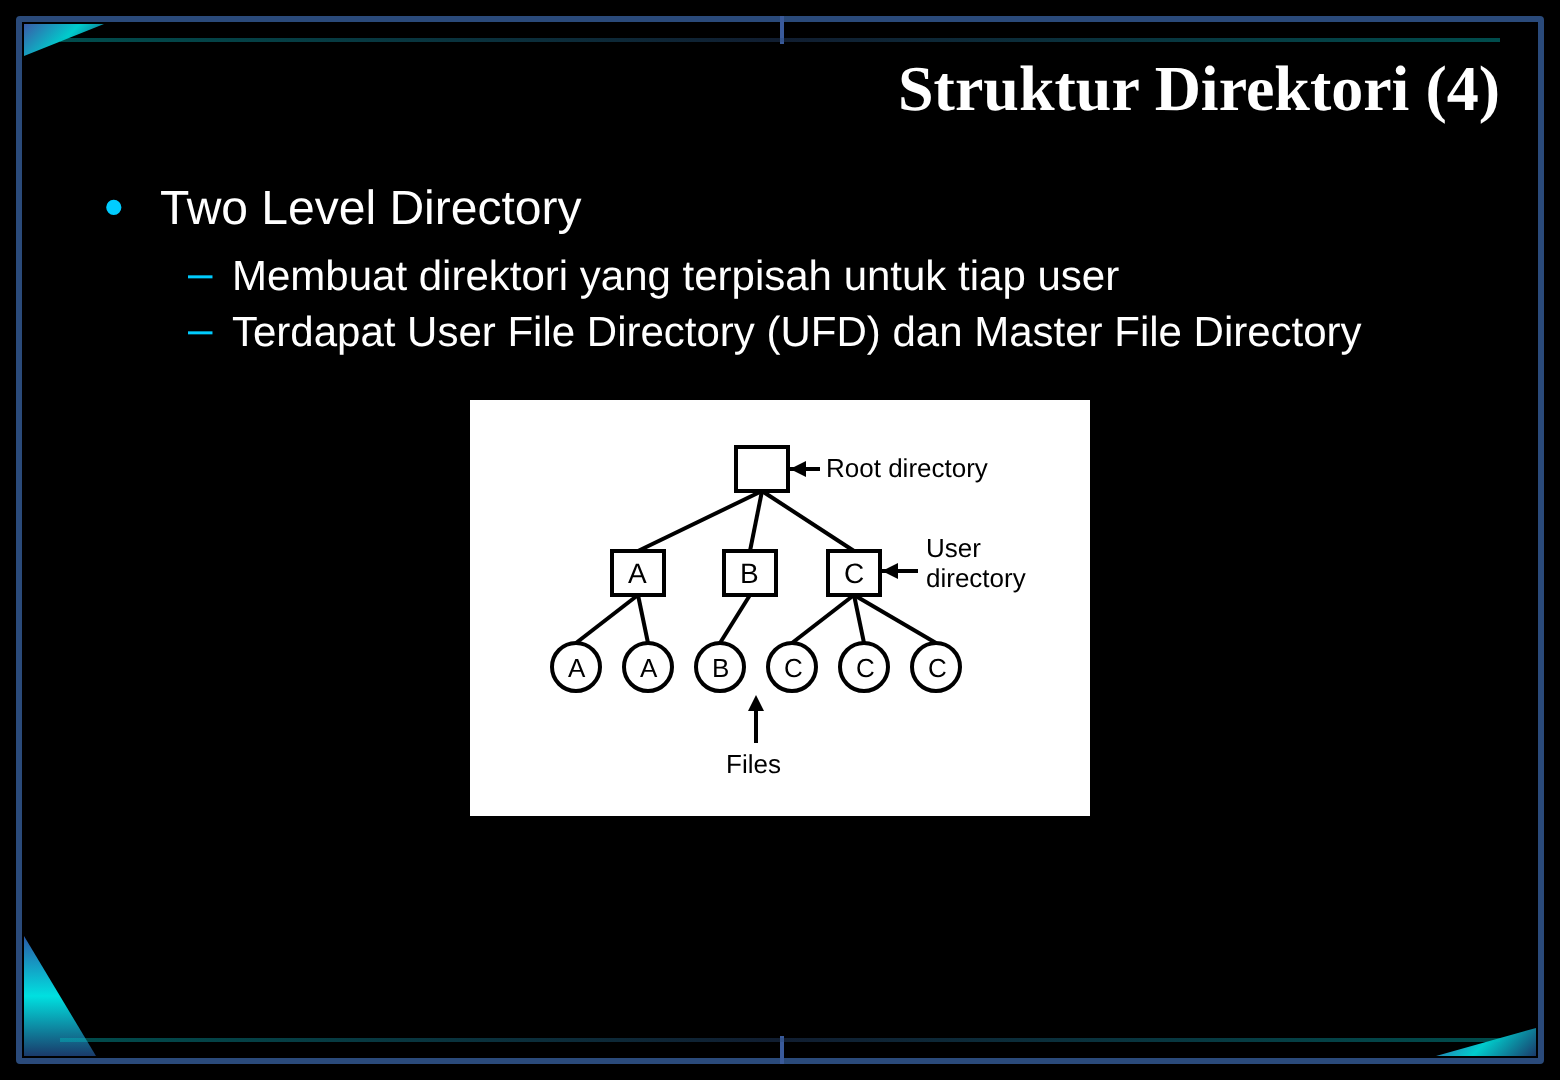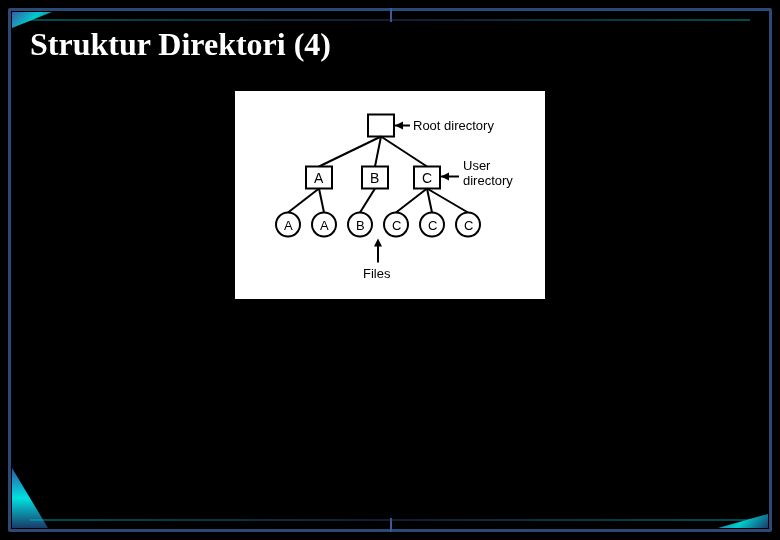--- a/index.html
+++ b/index.html
@@ -37,21 +37,21 @@
   .content {
     position: absolute;
     top: 22px;
     left: 30px;
     right: 30px;
     bottom: 30px;
     color: #fff;
   }
   h1 {
     font-family: "Times New Roman", serif;
-    text-align: left;
+    text-align: right;
     font-size: 32px;
     font-weight: bold;
     color: #fff;
     margin-top: 4px;
     margin-bottom: 28px;
   }
   ul.level1 {
     list-style: none;
     padding-left: 50px;
   }
@@ -108,20 +108,29 @@
 <div class="corner-accent bl"></div>
 <div class="corner-accent br"></div>
 <div class="mid-mark-top"></div>
 <div class="mid-mark-bot"></div>
 <div class="underline-top"></div>
 <div class="underline-bot"></div>
 
 <div class="content">
   <h1>Struktur Direktori (4)</h1>
 
+  <ul class="level1">
+    <li>
+      <span class="li-text">Two Level Directory</span>
+      <ul class="level2">
+        <li>Membuat direktori yang terpisah untuk tiap user</li>
+        <li>Terdapat User File Directory (UFD) dan Master File Directory</li>
+      </ul>
+    </li>
+  </ul>
 
   <div class="diagram-wrap">
     <div class="diagram">
       <svg viewBox="0 0 310 185">
 
         <rect x="133" y="12" width="26" height="22" fill="#fff" stroke="#000" stroke-width="2"></rect>
         <line x1="160" y1="23" x2="175" y2="23" stroke="#000" stroke-width="2"></line>
         <polygon points="160,23 168,19 168,27" fill="#000"></polygon>
         <text x="178" y="27" font-size="13">Root directory</text>
 

